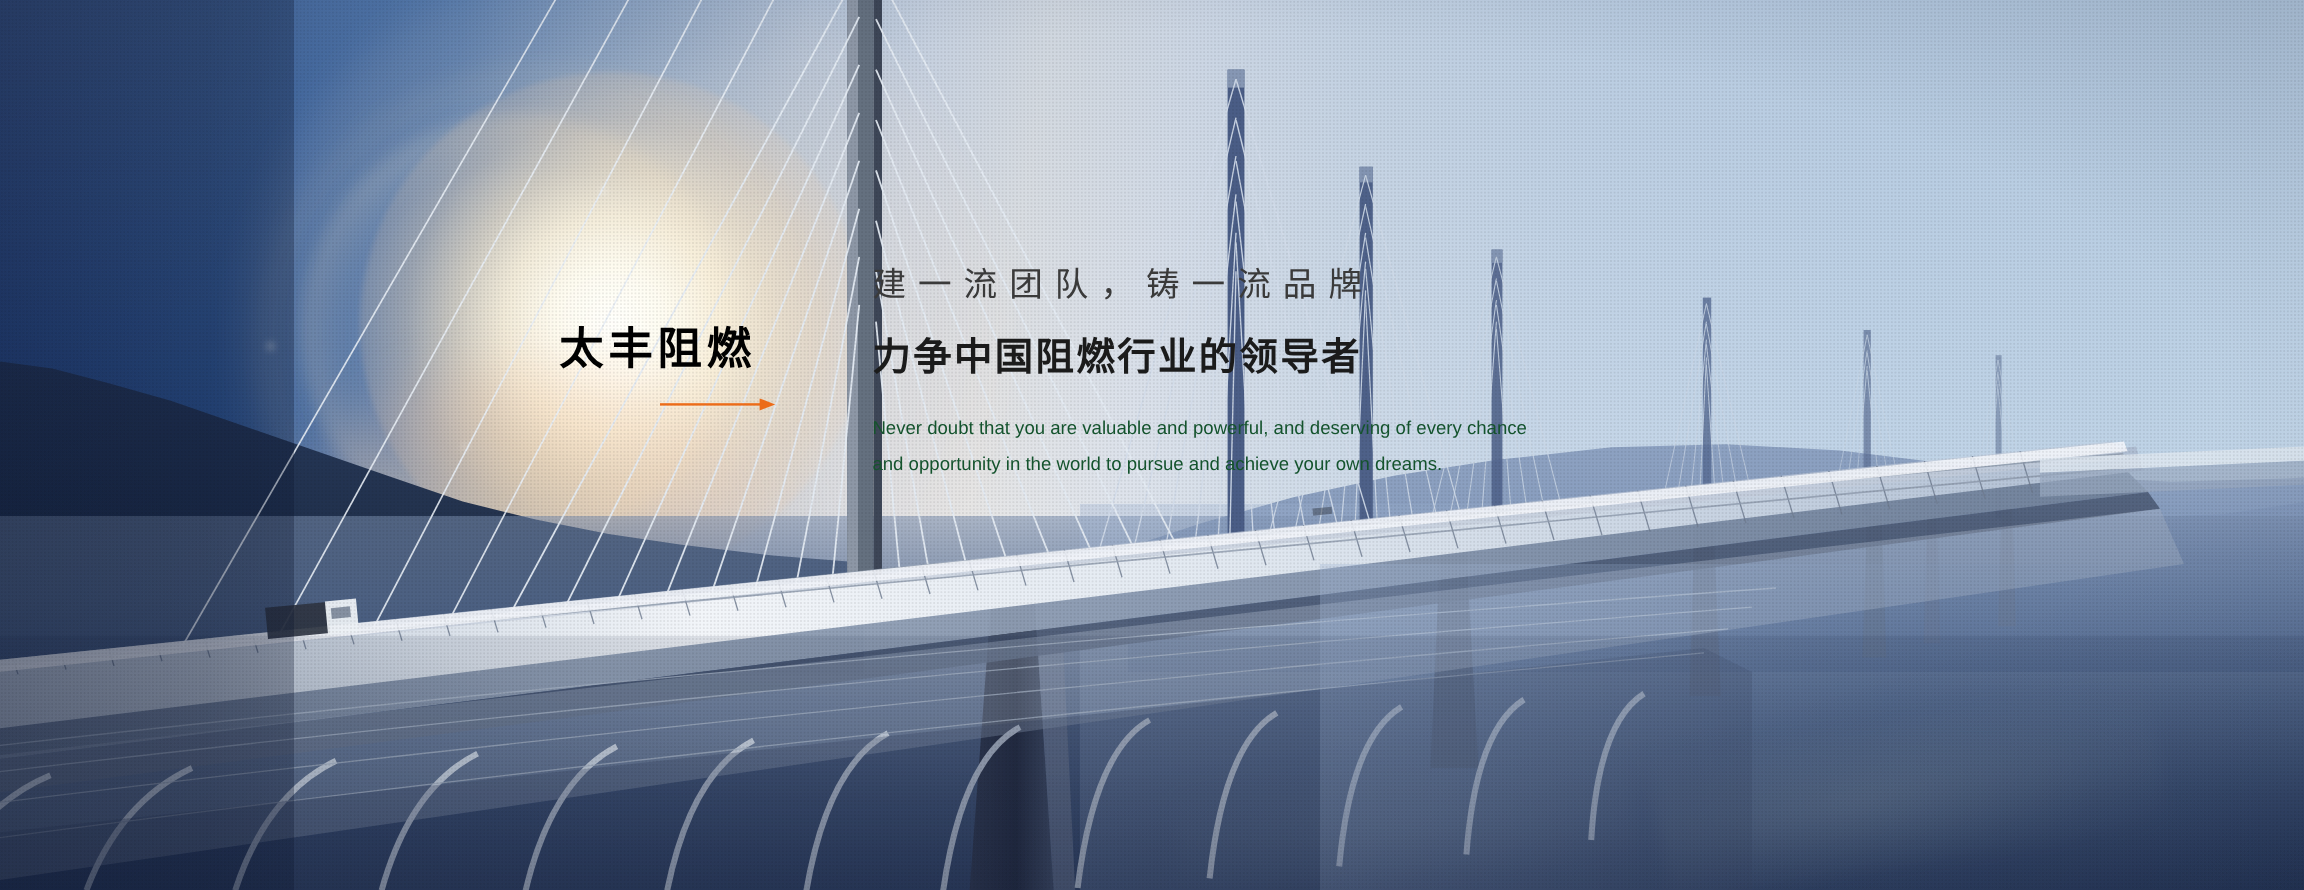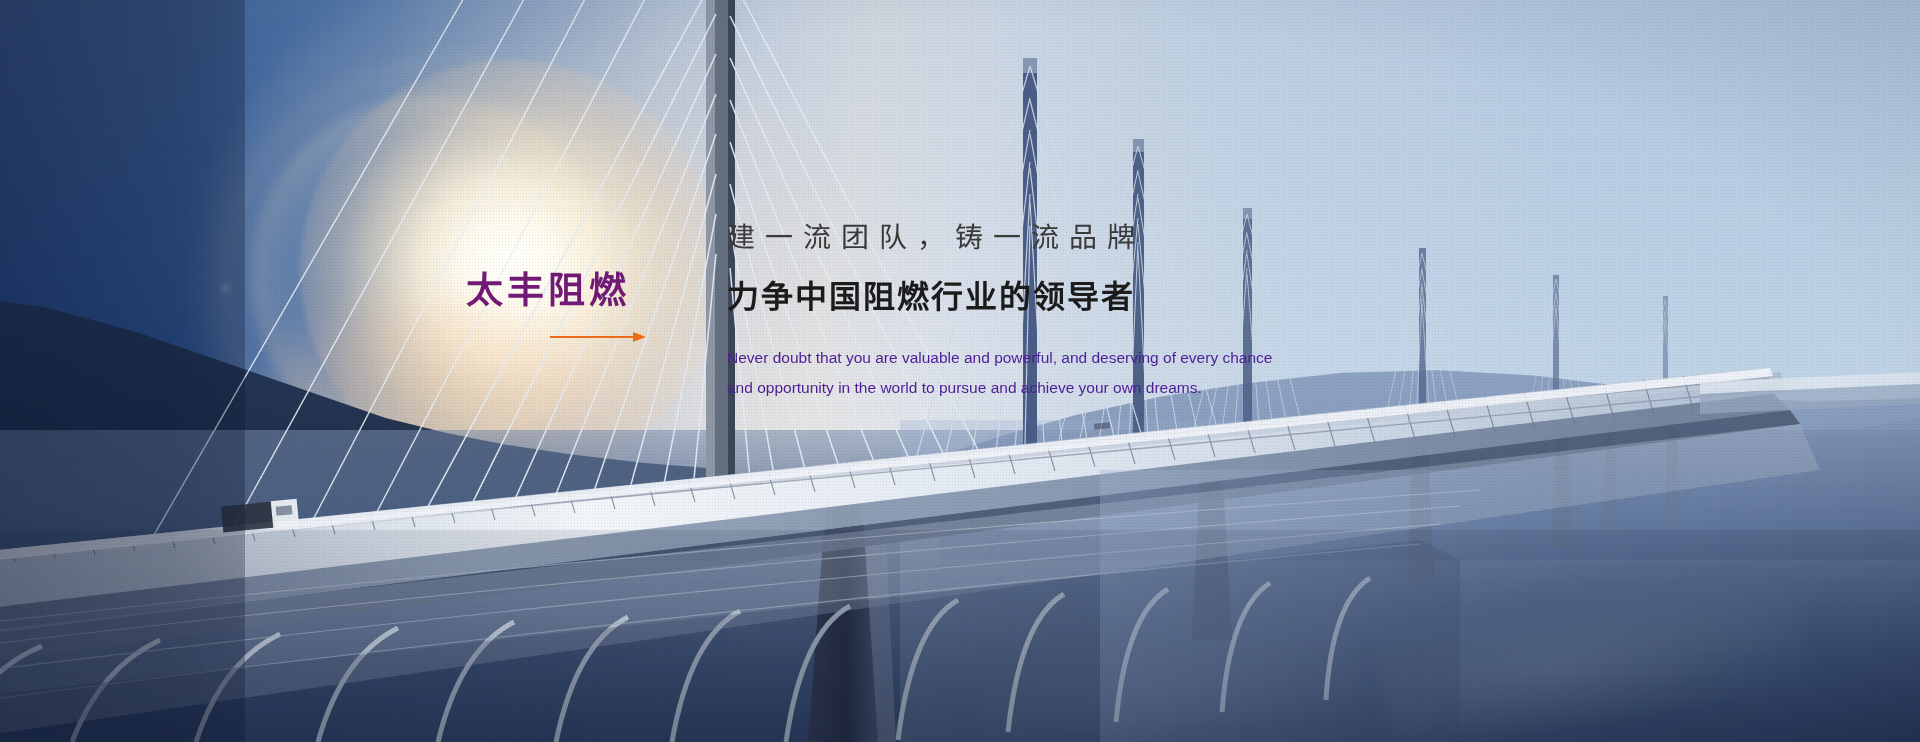--- a/index.html
+++ b/index.html
@@ -231,21 +231,21 @@
     top: 272px;
     width: 200px;
   }
   .logo-text {
     margin: 0;
     font-family: "DejaVu Sans", "Liberation Sans", sans-serif;
     font-size: 37px;
     font-weight: 700;
     letter-spacing: 4px;
     line-height: 1;
-    color: #701a75;
+    color: #000000;
     white-space: nowrap;
   }
   .logo-arrow {
     position: relative;
     margin-top: 23px;
     margin-left: 84px;
     width: 96px;
     height: 10px;
   }
   .logo-arrow .shaft {
@@ -289,21 +289,21 @@
     line-height: 1.2;
     color: #1b1b1b;
     white-space: nowrap;
   }
   .paragraph {
     margin: 26px 0 0 0;
     font-family: "Liberation Sans", "DejaVu Sans", sans-serif;
     font-size: 15.5px;
     font-weight: 400;
     line-height: 1.95;
-    color: #4c1d95;
+    color: #14532d;
     max-width: 560px;
   }
 </style>
 </head>
 <body>
 
 <div class="banner">
 
   <div class="sky"></div>
   <div class="sky-top-wash"></div>

